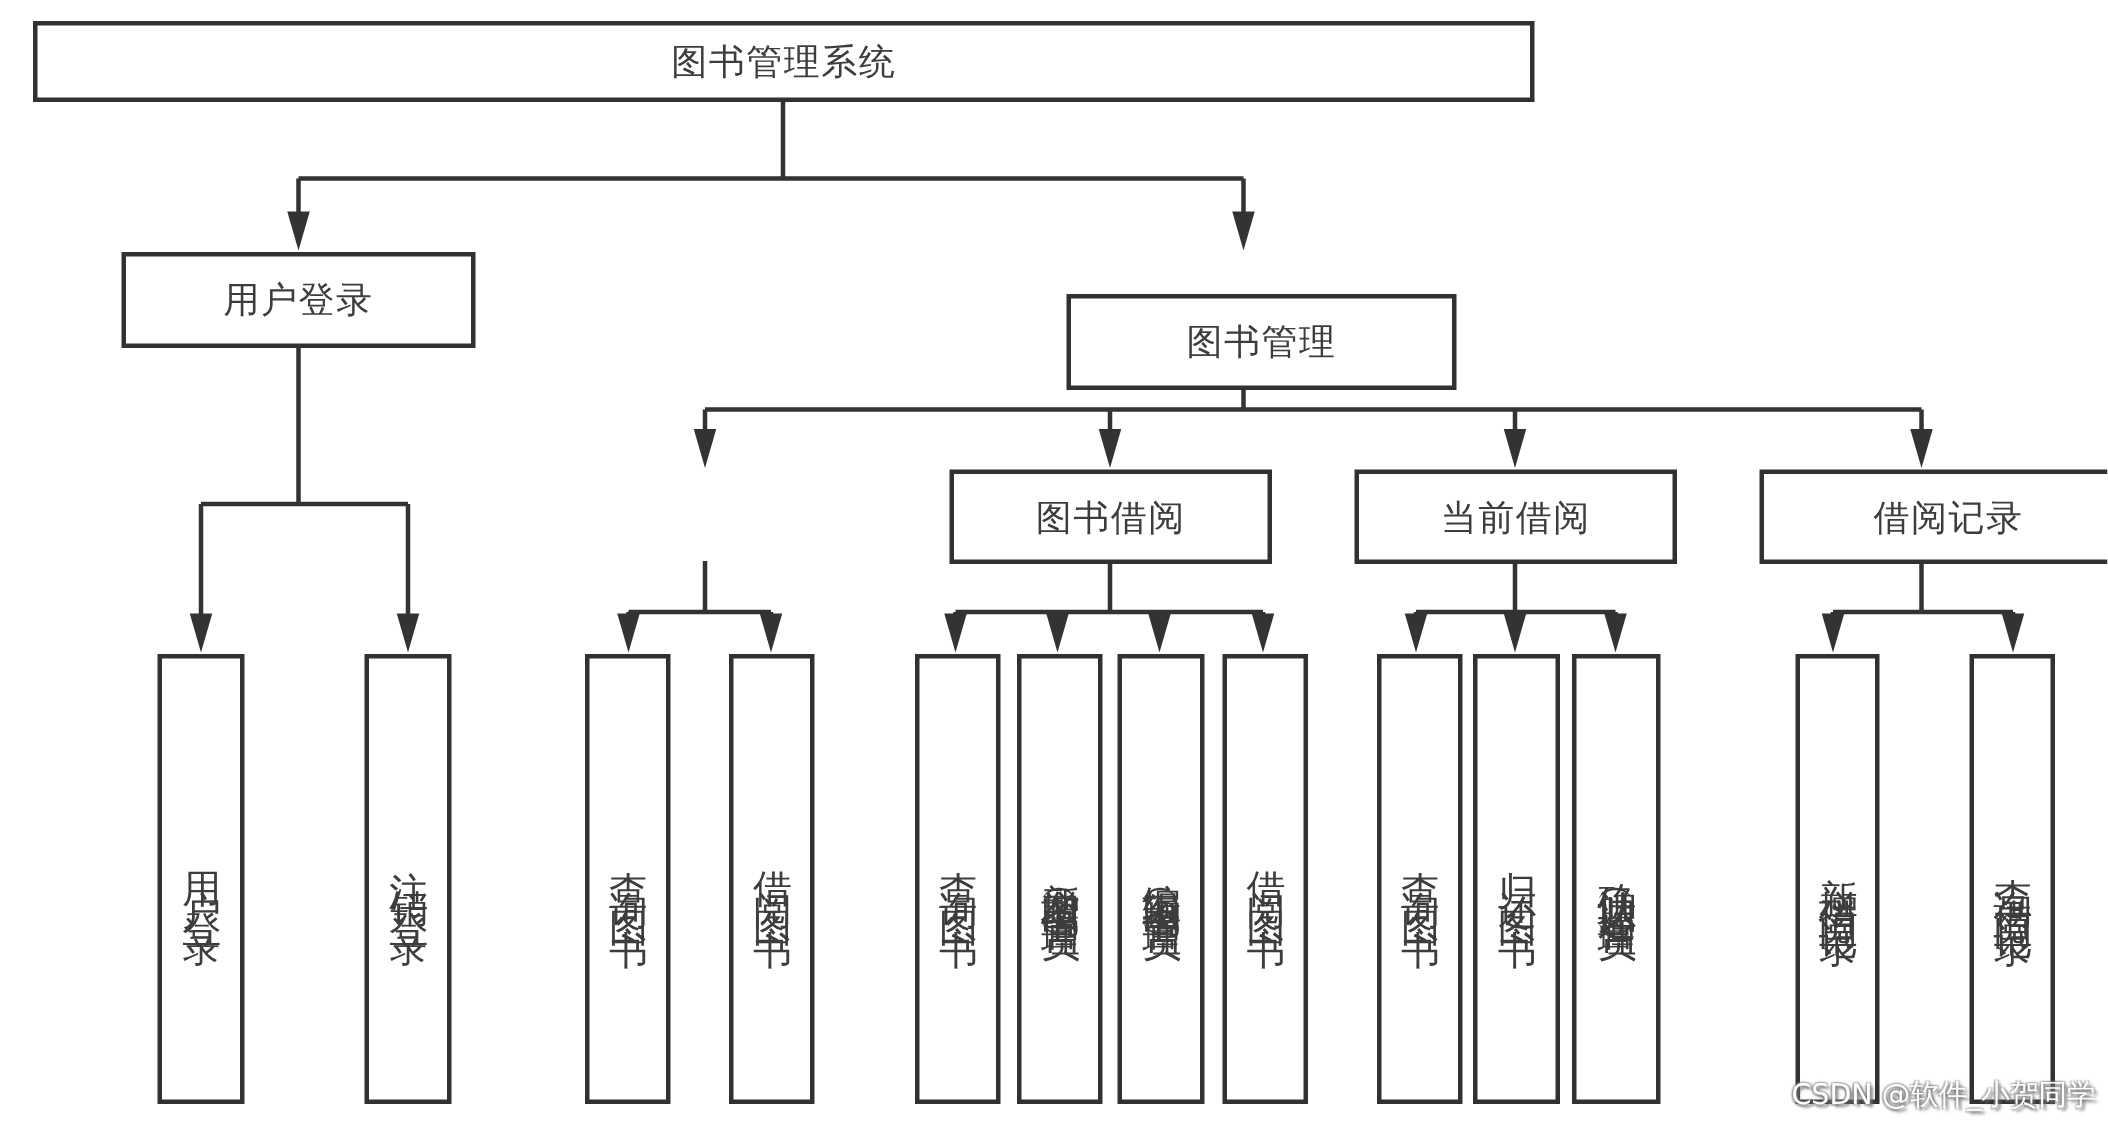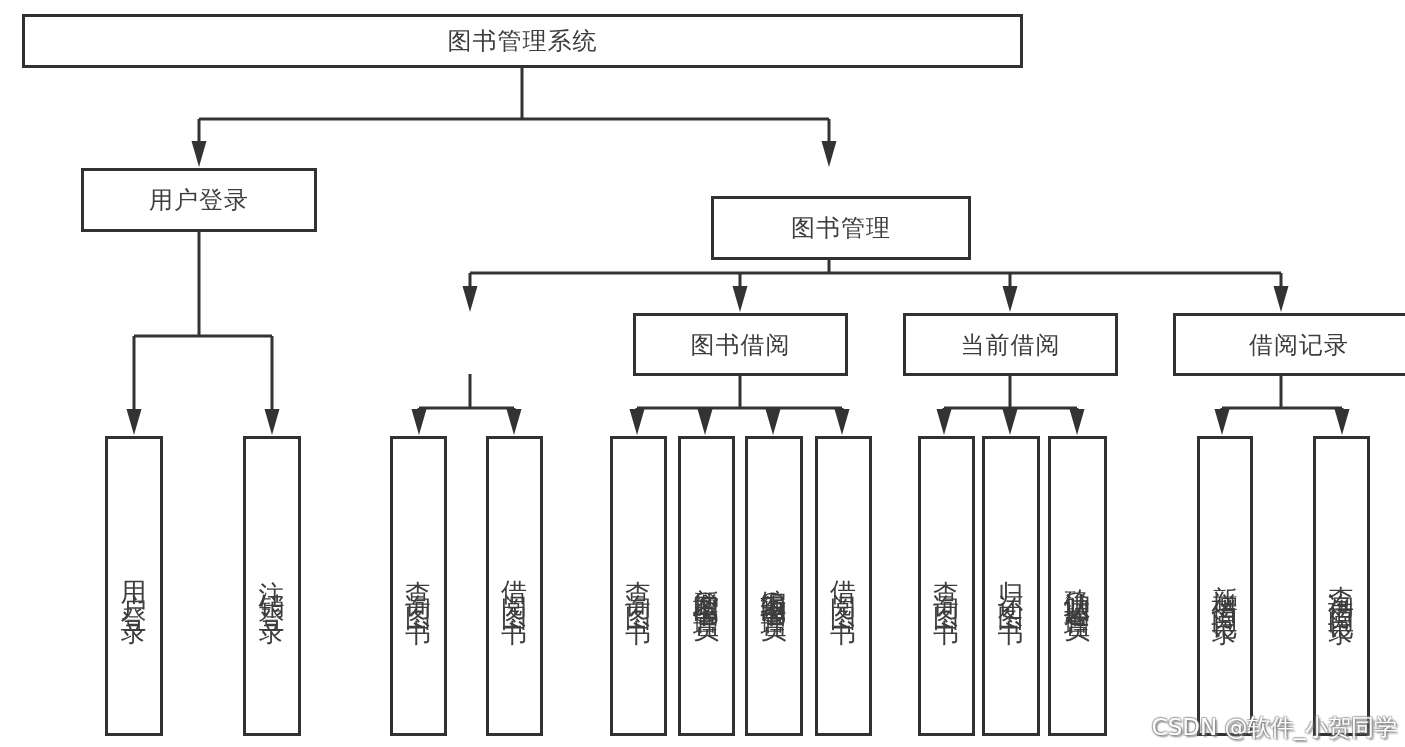--- a/index.html
+++ b/index.html
@@ -34,21 +34,21 @@
     line-height: 1;
     letter-spacing: 13px;
     white-space: nowrap;
   }
   .leaf .vlabel.medium { letter-spacing: 7px; }
   .leaf .vlabel.long   { letter-spacing: 4px; }
   #watermark {
     position: absolute;
     right: 8px;
     bottom: 4px;
-    font-size: 23px;
+    font-size: 19px;
     color: #ffffff;
     text-shadow: 2px 2px 2px rgba(110,110,110,0.85),
                  -1px -1px 1px rgba(130,130,130,0.55),
                  1px -1px 1px rgba(130,130,130,0.55),
                  -1px 1px 1px rgba(130,130,130,0.55);
     white-space: nowrap;
   }
 </style>
 </head>
 <body>

